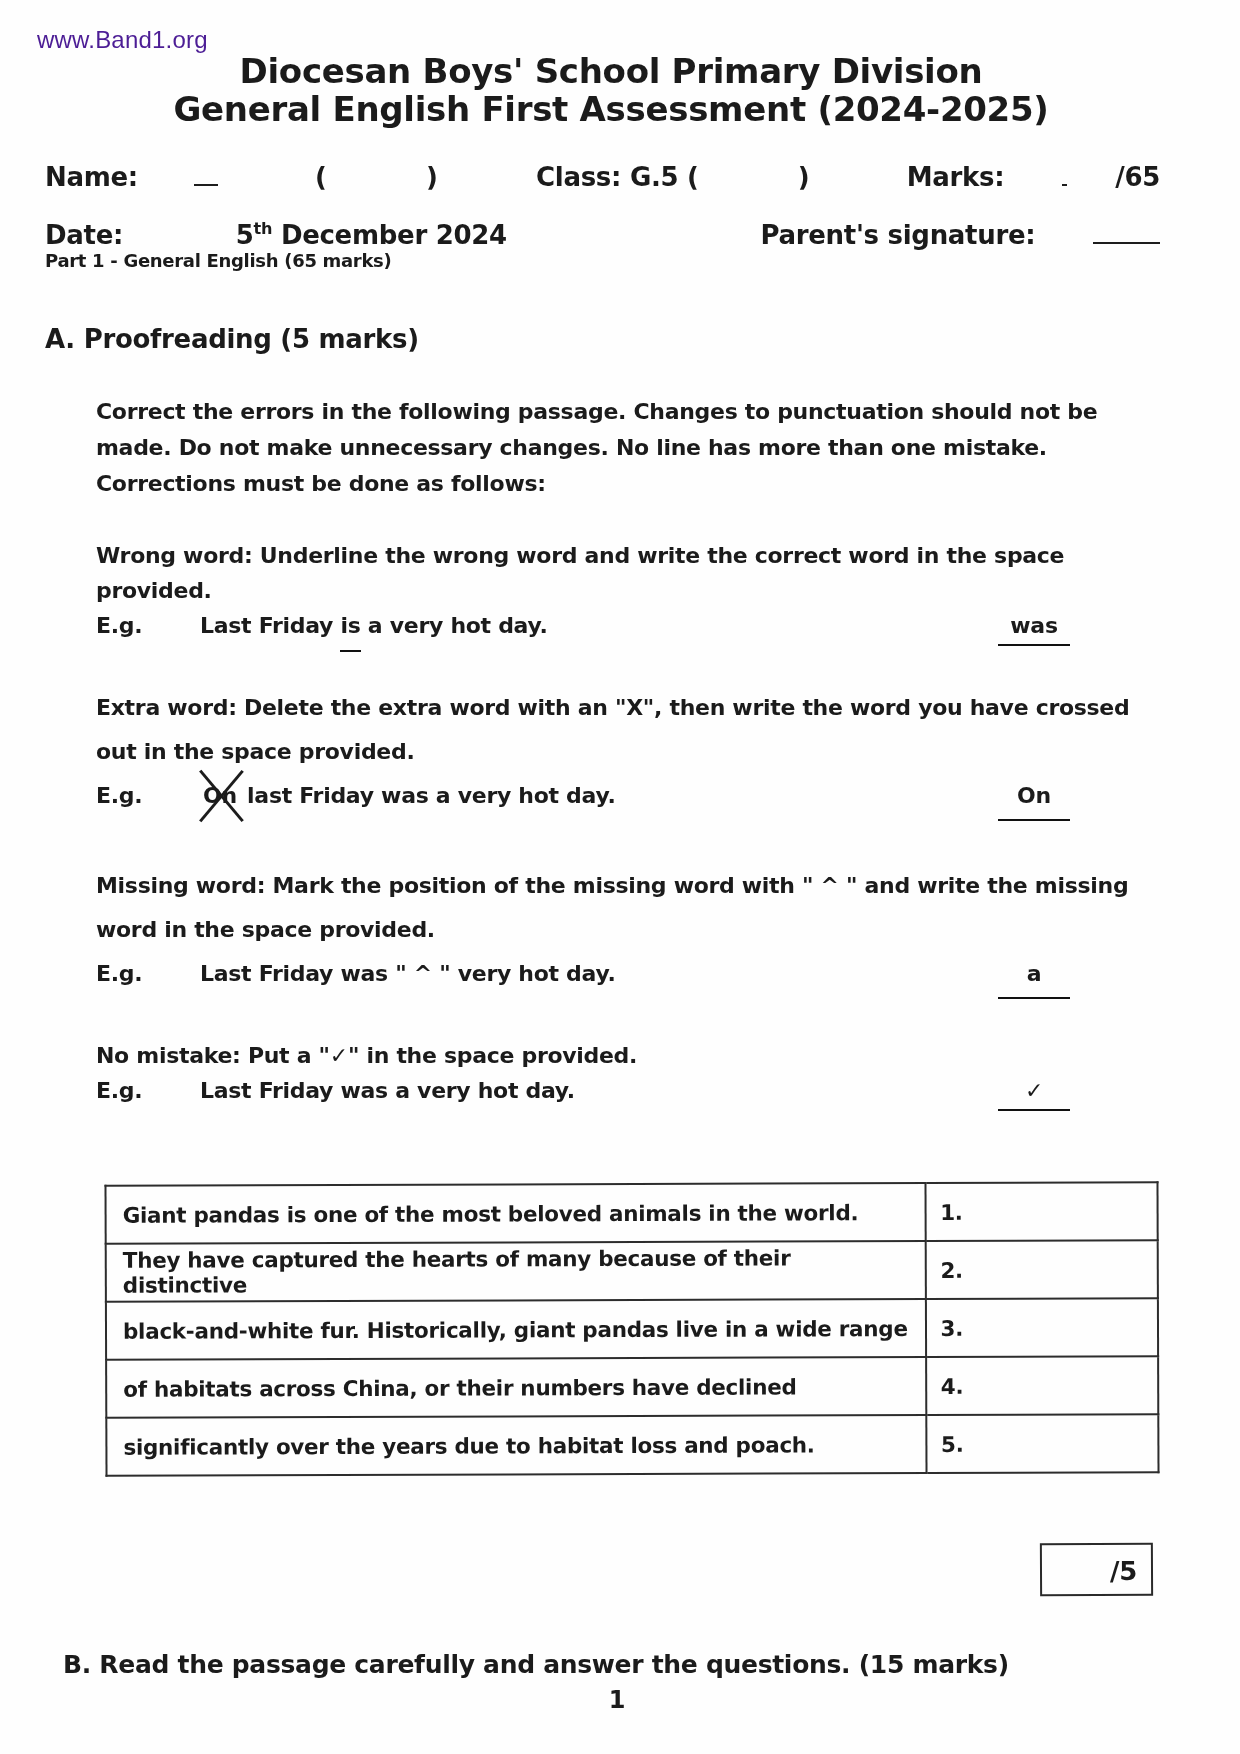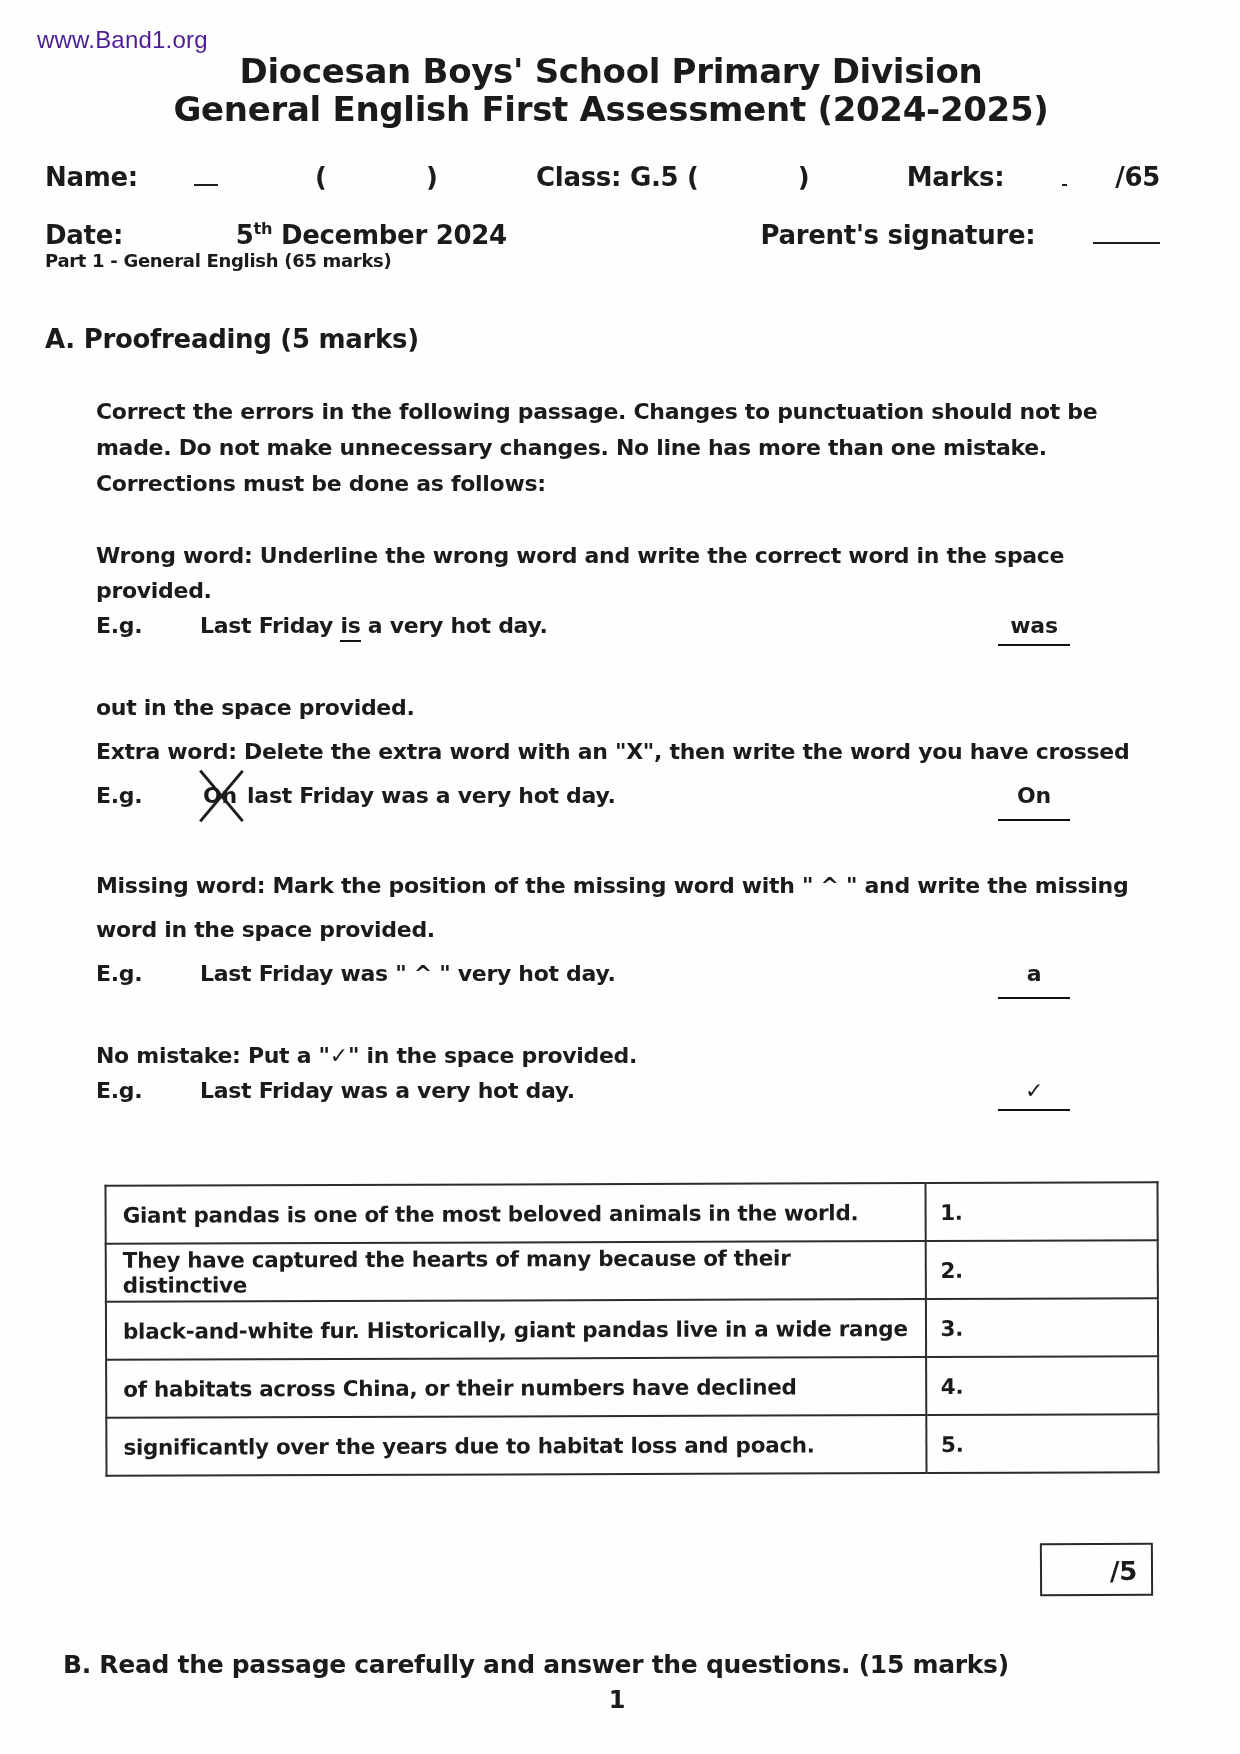--- a/index.html
+++ b/index.html
@@ -50,21 +50,21 @@
   .rule-title { font-weight:700; }
 
   .eg-row { display:flex; align-items:baseline; line-height:35px; padding-right:90px; }
   .rule-extra .eg-row, .rule-missing .eg-row { line-height:44px; }
   .eg-label { width:104px; flex:0 0 auto; }
   .eg-sentence { flex:1 1 auto; }
   .answer {
     flex:0 0 auto; width:72px; text-align:center;
     border-bottom:2.5px solid #111; padding-bottom:1px;
   }
-  .u { border-bottom:2.5px solid #111; padding-bottom:2px; }
+  .u { border-bottom:2.5px solid #111; padding-bottom:12px; }
 
   .crossed { position:relative; display:inline-block; padding:0 3px; }
   .crossed::before, .crossed::after {
     content:""; position:absolute; left:50%; top:-26%;
     height:150%; width:2.6px; background:#1c1c1c;
   }
   .crossed::before { transform:rotate(40deg); }
   .crossed::after  { transform:rotate(-40deg); }
 
   table.proof {
@@ -145,22 +145,22 @@
     <div class="rule-line"><span class="rule-title">Wrong word</span><span>: Underline the wrong word and write the correct word in the space</span></div>
     <div class="rule-line">provided.</div>
     <div class="eg-row">
       <span class="eg-label">E.g.</span>
       <span class="eg-sentence"><span>Last Friday </span><span class="u">is</span><span> a very hot day.</span></span>
       <span class="answer">was</span>
     </div>
   </div>
 
   <div class="rule-block rule-extra">
+    <div class="rule-line"><span class="rule-title">Extra word</span><span>: Delete the extra word with an "X", then write the word you have crossed</span></div>
     <div class="rule-line">out in the space provided.</div>
-    <div class="rule-line"><span class="rule-title">Extra word</span><span>: Delete the extra word with an "X", then write the word you have crossed</span></div>
     <div class="eg-row">
       <span class="eg-label">E.g.</span>
       <span class="eg-sentence"><span class="crossed">On</span><span> last Friday was a very hot day.</span></span>
       <span class="answer">On</span>
     </div>
   </div>
 
   <div class="rule-block rule-missing">
     <div class="rule-line"><span class="rule-title">Missing word</span><span>: Mark the position of the missing word with " ^ " and write the missing</span></div>
     <div class="rule-line">word in the space provided.</div>

